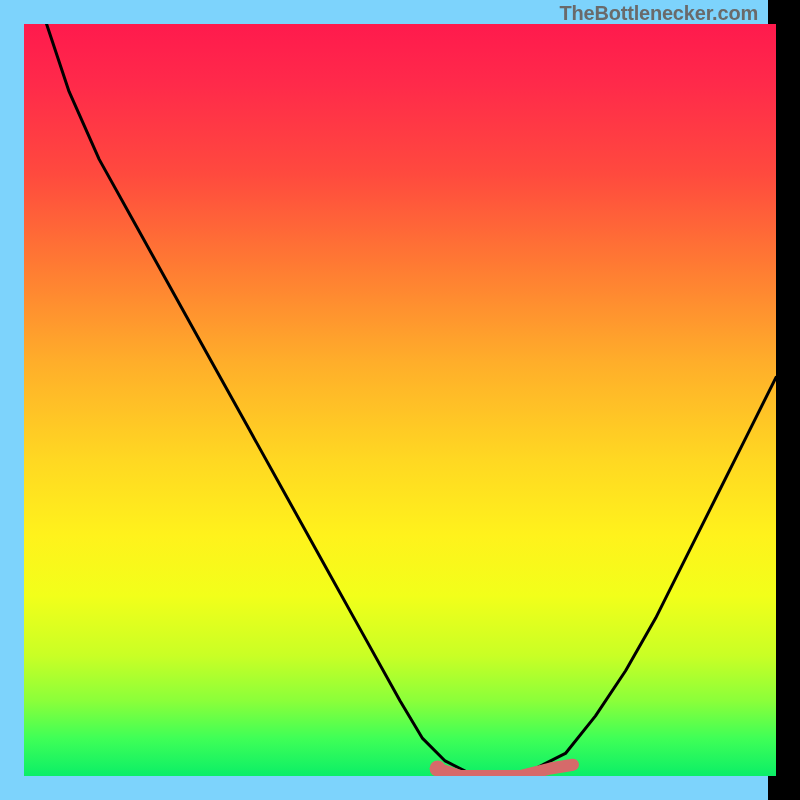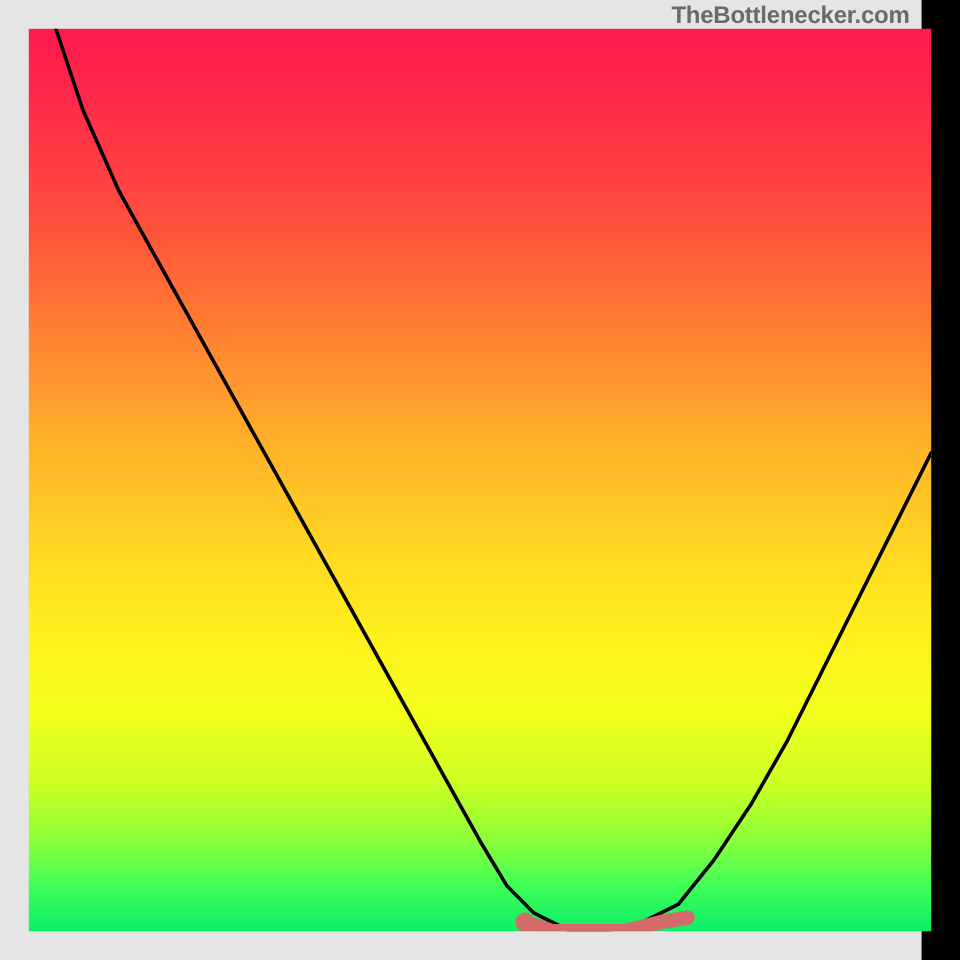--- a/index.html
+++ b/index.html
@@ -7,21 +7,21 @@
     padding: 0;
     width: 800px;
     height: 800px;
     background: #000;
     overflow: hidden;
   }
   .frame {
     position: relative;
     width: 768px;
     height: 800px;
-    background: #e5e5e5;
+    background: #7dd3fc;
   }
   .plot-area {
     position: absolute;
     left: 24px;
     top: 24px;
     width: 752px;
     height: 752px;
     
     background: linear-gradient(
       to bottom,

